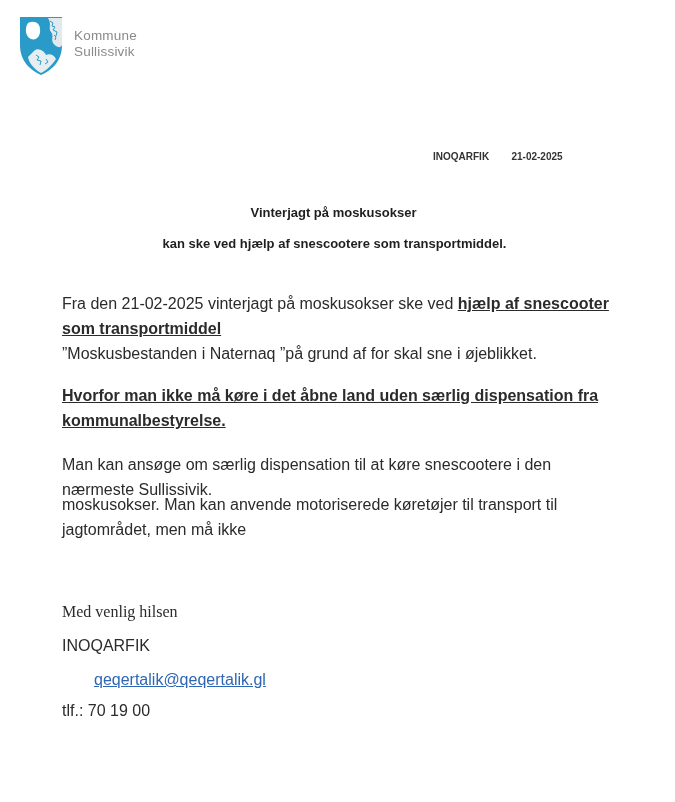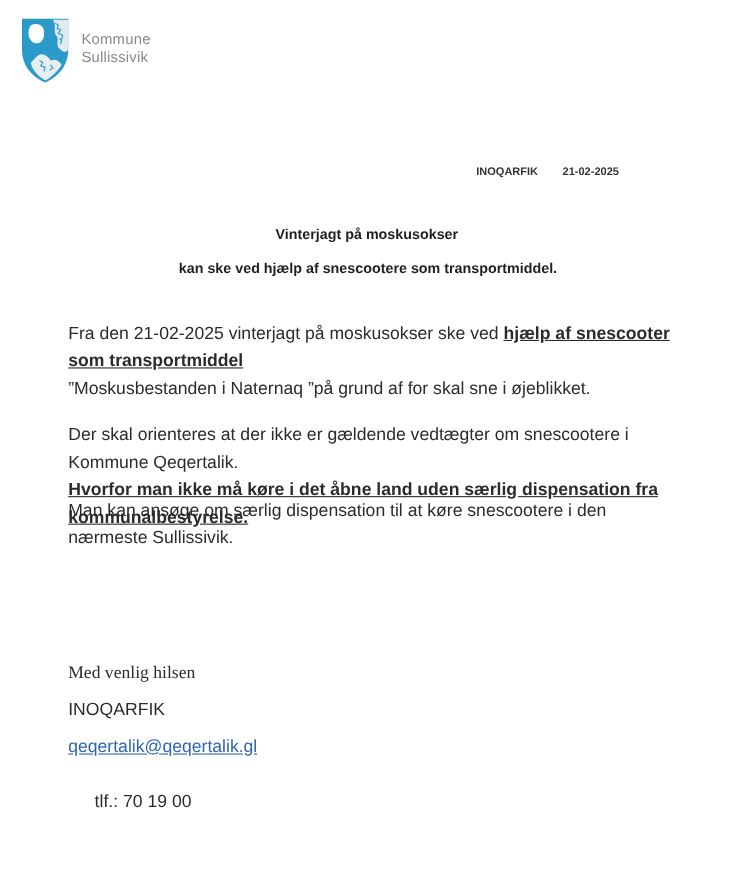--- a/index.html
+++ b/index.html
@@ -22,21 +22,21 @@
       position: absolute; left: 0; width: 675px; text-align: center;
       font-size: 13px; font-weight: bold; color: #1f1f1f;
     }
     .t1 { top: 205px; left: -4px; }
     .t2 { top: 236px; left: -3px; }
     .para {
       position: absolute; left: 62px; width: 560px;
       font-size: 16px; line-height: 25px; color: #2b2b2b;
     }
     .ul-bold { text-decoration: underline; font-weight: bold; color: #2b2b2b; }
-    a.email { color: #2f66b3; text-decoration: underline; }
+    a.email { color: #2f66b3; text-decoration: underline; margin-left: 32px; }
   </style>
 </head>
 <body>
 
 <div class="logo">
   <svg width="46" height="62" viewBox="0 0 46 62">
     <path d="M2 2 H44 V30 C44 46 34 55 23 60 C12 55 2 46 2 30 Z" fill="#2a9ac9"></path>
     <path d="M10 8 C16 5 22 8 22 14 C23 20 19 26 13 24 C8 22 6 14 10 8 Z" fill="#ffffff"></path>
     <path d="M30 3 L44 3 L44 30 C42 34 38 32 35 28 C33 24 36 20 33 17 C30 14 34 9 30 3 Z" fill="#dfe9ee"></path>
     <path d="M32 6 l3 2 l-1 3 l3 1 l-2 3 l4 2 l-1 4 M36 20 l2 2 l-1 3" stroke="#2a9ac9" stroke-width="1" fill="none"></path>
@@ -56,27 +56,27 @@
 
 <div class="title t1">Vinterjagt på moskusokser</div>
 <div class="title t2">kan ske ved hjælp af snescootere som transportmiddel.</div>
 
 <div class="para" style="top:291px;">
   <div><span>Fra den 21-02-2025 vinterjagt på moskusokser ske ved </span><span class="ul-bold">hjælp af snescooter som transportmiddel</span></div>
   <div>”Moskusbestanden i Naternaq ”på grund af for skal sne i øjeblikket.</div>
 </div>
 
 <div class="para" style="top:383px;">
-  <div>Der skal orienteres at der ikke er gældende vedtægter om snescootere i Kommune Qeqertalik.</div>
   <div class="ul-bold">Hvorfor man ikke må køre i det åbne land uden særlig dispensation fra kommunalbestyrelse.</div>
 </div>
 
 <div class="para" style="top:452px;">Man kan ansøge om særlig dispensation til at køre snescootere i den nærmeste Sullissivik.</div>
 
 <div class="para" style="top:492px;">
+  <div>moskusokser. Man kan anvende motoriserede køretøjer til transport til jagtområdet, men må ikke</div>
 </div>
 
 <div class="para" style="top:599px;font-family:Liberation Serif, serif;">Med venlig hilsen</div>
 <div class="para" style="top:633px;">INOQARFIK</div>
 <div class="para" style="top:667px;">
   <a class="email" href="mailto:qeqertalik@qeqertalik.gl">qeqertalik@qeqertalik.gl</a>
 </div>
-<div class="para" style="top:717px;margin-left:24px;">tlf.: 70 19 00</div>
+<div class="para" style="top:698px;">tlf.: 70 19 00</div>
 
 </body></html>

